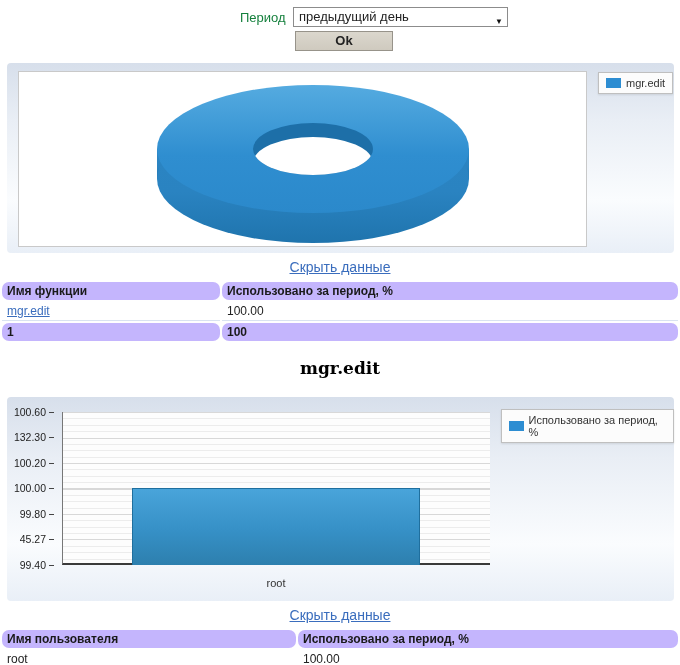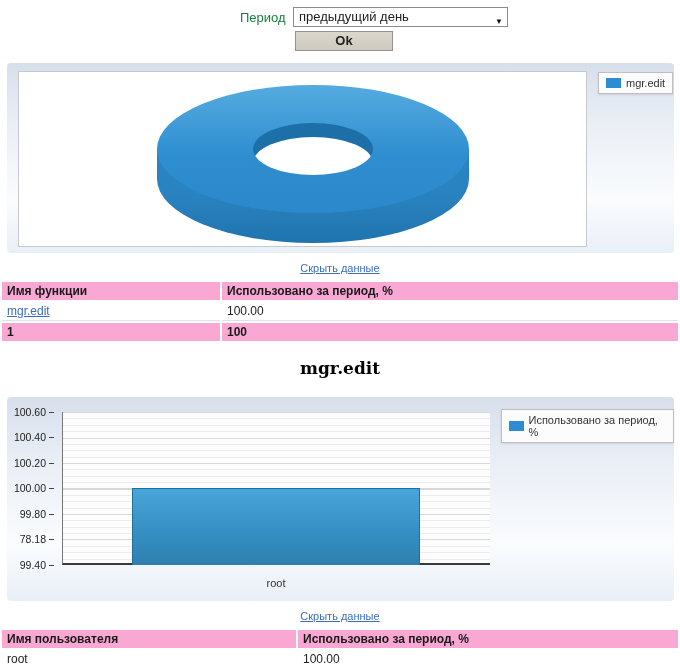--- a/index.html
+++ b/index.html
@@ -46,28 +46,28 @@
     border:1px solid #1f6f9e; border-bottom:none; }
   .yticks { position:absolute; left:0; top:0; width:55px; height:204px; }
   .ytick { position:absolute; right:8px; width:47px; text-align:right; font-size:10.5px; color:#222;margin-left:46px; }
   .ytick::after { content:""; display:inline-block; width:5px; height:1px;
     background:#444; margin-left:3px; vertical-align:3px; }
   .xlabel { position:absolute; left:55px; top:180px; width:428px; text-align:center;
     font-size:11px; color:#333; }
 
   
   .hide-link-row { text-align:center; margin:5px 0 4px; }
-  .hide-link { font-size:11px; color:#3a6dbd; text-decoration:underline; cursor:pointer;text-align:center; }
+  .hide-link { font-size:14px; color:#3a6dbd; text-decoration:underline; cursor:pointer;text-align:center; }
   .section-title { margin-top:15px; margin-bottom:17px; text-align:center;
     font-family:"DejaVu Serif", serif; font-size:17px; font-weight:bold; color:#000; }
 
   
   table.data { width:680px; border-collapse:separate; border-spacing:2px; font-size:12px; }
   table.data td { padding:2px 5px; height:16px; vertical-align:middle; }
-  .hdr td, .ftr td { background:#f9a8d4; font-weight:bold; color:#1a1a1a; }
+  .hdr td, .ftr td { background:#c4b5fd; font-weight:bold; color:#1a1a1a;border-radius:7px; }
   .row td { background:#ffffff; border-bottom:1px solid #d9e3f1; }
   .t1 .c1 { width:218px; } .t2 .c1 { width:294px; }
   a.cell-link { color:#3a6dbd; text-decoration:underline; cursor:pointer; }
 </style>
 </head>
 <body>
 
 <div class="controls">
   <span class="period-label">Период</span>
   <div class="period-select">
@@ -130,25 +130,25 @@
     <td>100</td>
   </tr>
 </tbody>
   </table>
 
 <div class="section-title">mgr.edit</div>
 
 <div class="chart-box bar-box">
   <div class="yticks">
     <div class="ytick" style="top:9px">100.60</div>
-    <div class="ytick" style="top:34px">100.40</div>
+    <div class="ytick" style="top:34px">132.30</div>
     <div class="ytick" style="top:60px">100.20</div>
     <div class="ytick" style="top:85px">100.00</div>
     <div class="ytick" style="top:111px">99.80</div>
-    <div class="ytick" style="top:136px">78.18</div>
+    <div class="ytick" style="top:136px">45.27</div>
     <div class="ytick" style="top:162px">99.40</div>
   </div>
   <div class="bar-plot">
     <div class="bar"></div>
   </div>
   <div class="xlabel">root</div>
   <div class="legend bar-legend">
     <span class="swatch"></span>
     <span>Использовано за период, %</span>
   </div>

